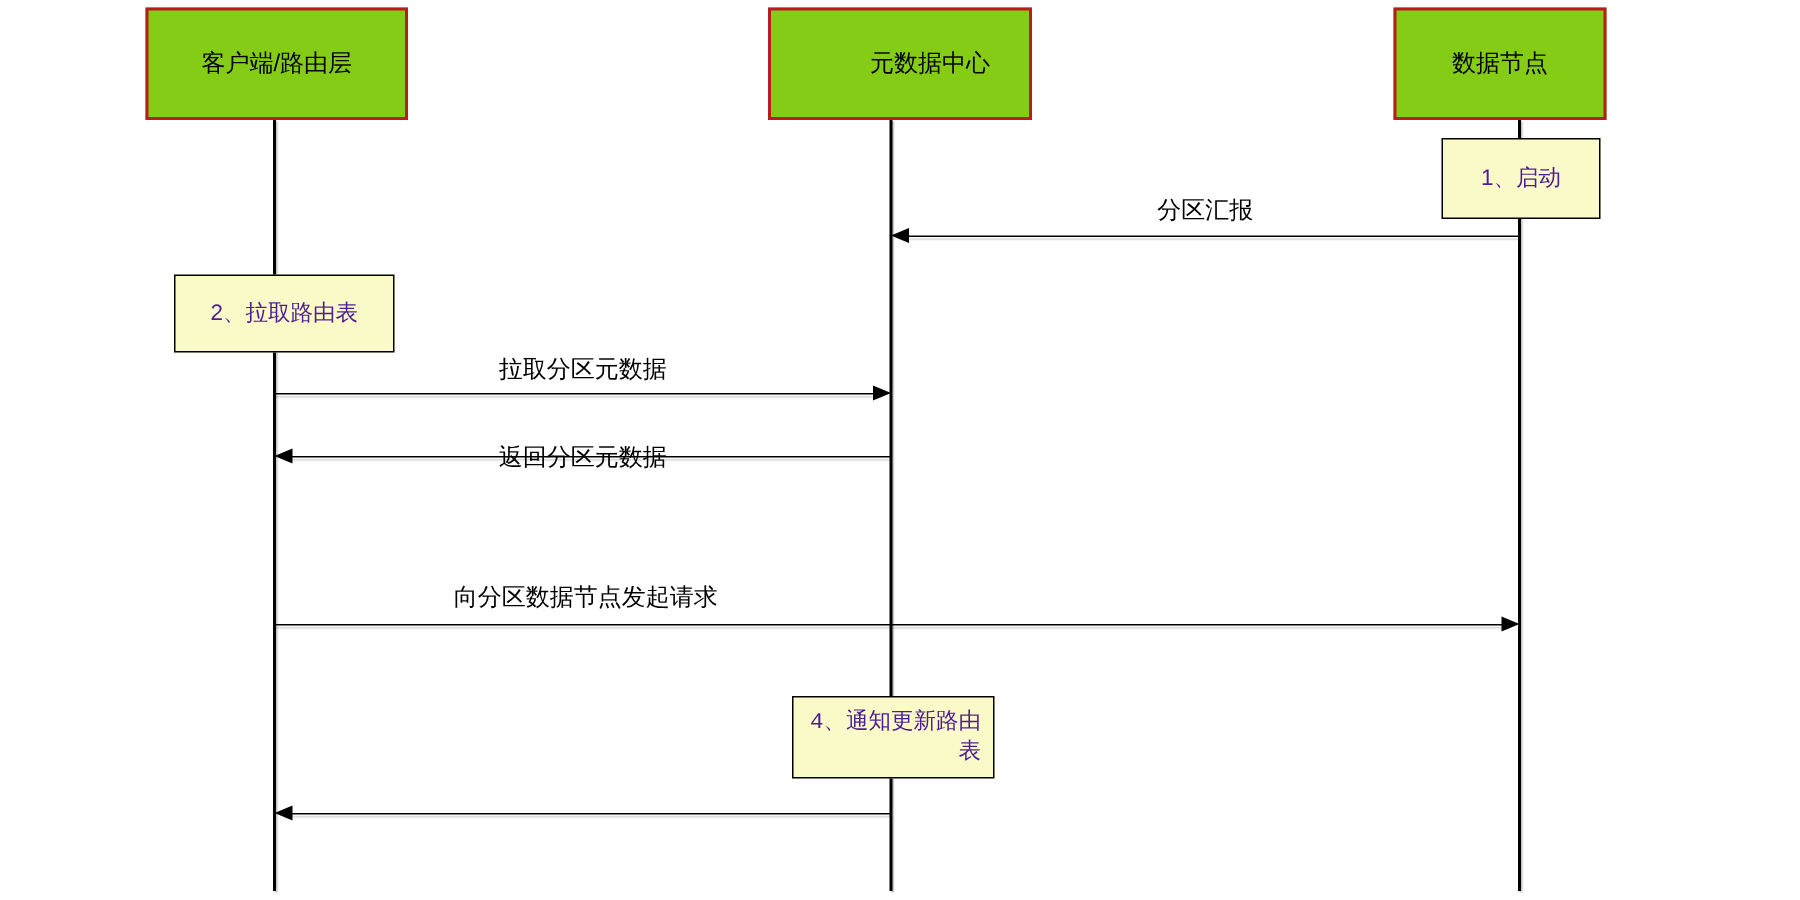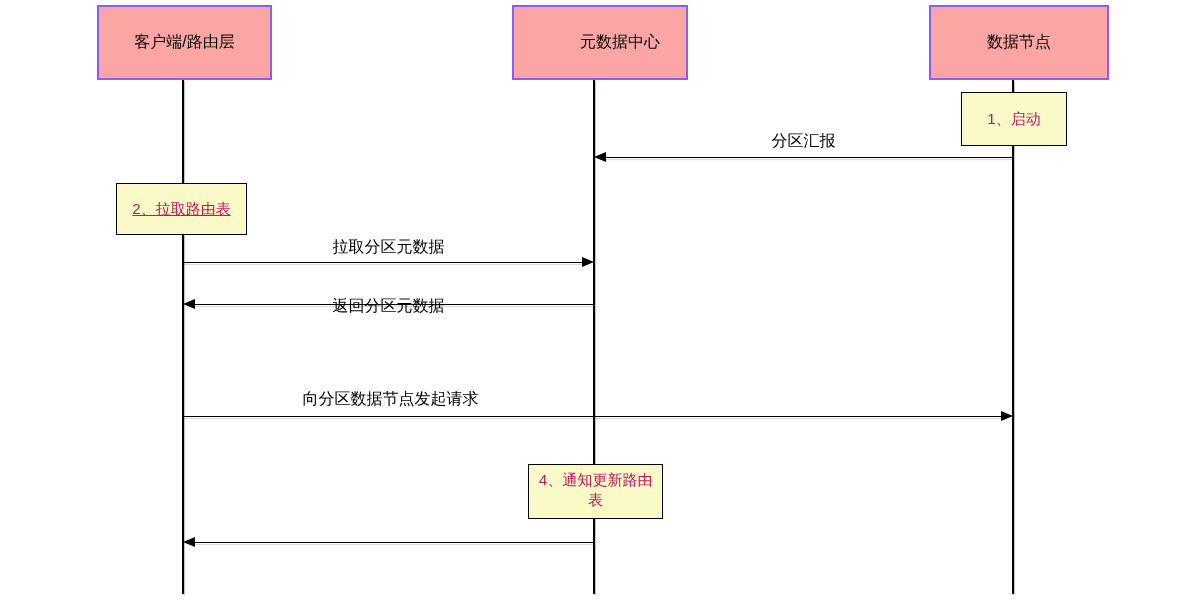--- a/index.html
+++ b/index.html
@@ -11,22 +11,22 @@
   #diagram {
     position: relative;
     width: 1200px;
     height: 600px;
     background: #ffffff;
     overflow: hidden;
     color: #000000;
   }
   .actor-box {
     position: absolute;
-    background: #fca5a5;
-    border: 2px solid #8b5cf6;
+    background: #84cc16;
+    border: 2px solid #b91c1c;
     box-sizing: border-box;
     display: flex;
     align-items: center;
     justify-content: center;
     font-size: 16px;
     color: #000000;
   }
   .lifeline {
     position: absolute;
     width: 1.5px;
@@ -34,25 +34,25 @@
     box-shadow: 1px 1px 1px rgba(0,0,0,0.25);
   }
   .note-box {
     position: absolute;
     background: #fafac8;
     border: 1.5px solid #000000;
     box-sizing: border-box;
     display: flex;
     align-items: center;
     justify-content: center;
-    text-align: center;
+    text-align: right;
     font-size: 15px;
     line-height: 20px;
     padding: 2px 8px;
-    color: #be185d;
+    color: #4c1d95;
     z-index: 3;
   }
   .msg-line {
     position: absolute;
     height: 0;
     border-top: 1.5px solid #000000;
     box-shadow: 0 2px 1px rgba(0,0,0,0.18);
     z-index: 2;
   }
   .msg-head {
@@ -88,21 +88,21 @@
   <div class="lifeline" style="left:182px; top:80px; height:514px;"></div>
   <div class="lifeline" style="left:593px; top:80px; height:514px;"></div>
   <div class="lifeline" style="left:1012px; top:80px; height:514px;"></div>
 
   <div class="actor-box" style="left:97px; top:5px; width:175px; height:75px;">
     <span>客户端/路由层</span>
   </div>
   <div class="actor-box" style="left:512px; top:5px; width:176px; height:75px;padding-left:40px;">
     <span>元数据中心</span>
   </div>
-  <div class="actor-box" style="left:929px; top:5px; width:180px; height:75px;">
+  <div class="actor-box" style="left:929px; top:5px; width:142px; height:75px;">
     <span>数据节点</span>
   </div>
 
   <div class="msg-label" style="left:594px; top:131px; width:419px;">分区汇报</div>
   <div class="msg-line" style="left:600px; top:157px; width:413px;"></div>
   <div class="msg-head head-left" style="left:594px; top:152px;"></div>
 
   <div class="msg-label" style="left:183px; top:237px; width:411px;">拉取分区元数据</div>
   <div class="msg-line" style="left:183px; top:262px; width:405px;"></div>
   <div class="msg-head head-right" style="left:582px; top:257px;"></div>
@@ -114,20 +114,20 @@
   <div class="msg-label" style="left:183px; top:389px; width:415px;">向分区数据节点发起请求</div>
   <div class="msg-line" style="left:183px; top:416px; width:824px;"></div>
   <div class="msg-head head-right" style="left:1001px; top:411px;"></div>
 
   <div class="msg-line" style="left:189px; top:542px; width:405px;"></div>
   <div class="msg-head head-left" style="left:183px; top:537px;"></div>
 
   <div class="note-box" style="left:961px; top:92px; width:106px; height:54px;">
     <span>1、启动</span>
   </div>
-  <div class="note-box" style="left:116px; top:183px; width:131px; height:52px;text-decoration:underline;">
+  <div class="note-box" style="left:116px; top:183px; width:147px; height:52px;">
     <span>2、拉取路由表</span>
   </div>
   <div class="note-box" style="left:528px; top:464px; width:135px; height:55px;font-family:Liberation Mono, monospace;">
     <span>4、通知更新路由表</span>
   </div>
 
 </div>
 
 </body></html>

